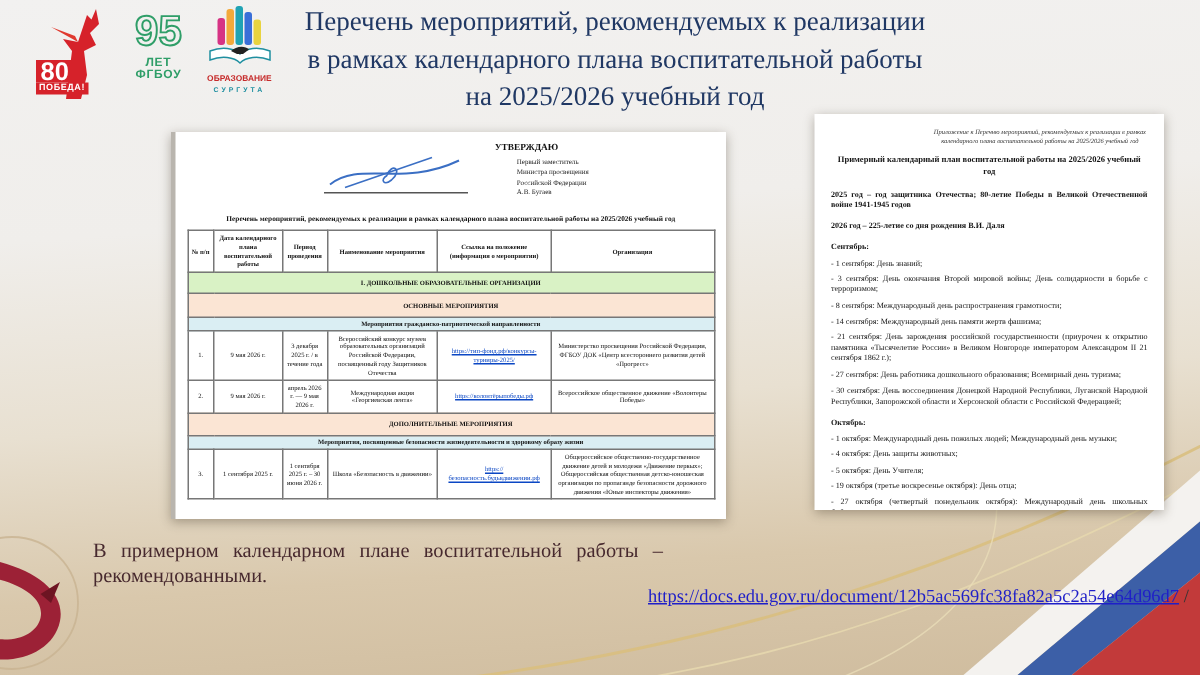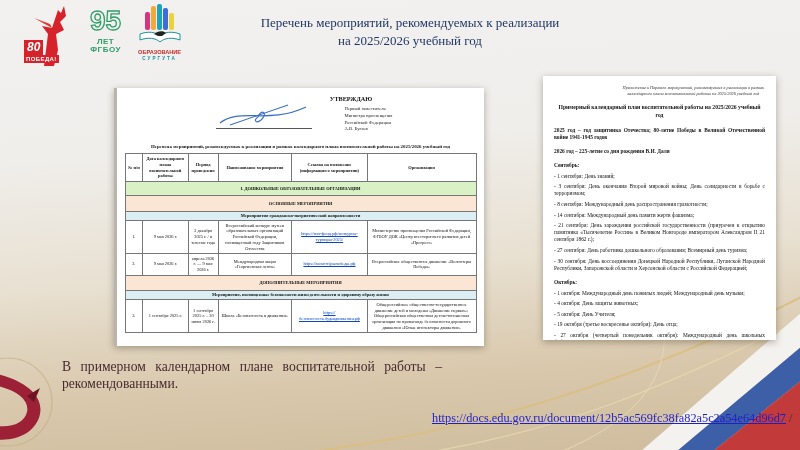--- a/index.html
+++ b/index.html
@@ -6,35 +6,35 @@
   .slide{position:relative;width:800px;height:450px;overflow:hidden;
     font-family:"Liberation Serif",serif;
     background:linear-gradient(176deg,#f2f1f0 0%,#f0eeeb 32%,#e8e0d1 58%,#d9c8ac 80%,#cfbc9e 100%);}
   
   .deco{position:absolute;left:0;top:0;width:800px;height:450px;z-index:1;pointer-events:none;}
   
   .logos{position:absolute;left:24px;top:4px;width:160px;height:66px;display:flex;gap:8px;z-index:3;}
   .logo{position:relative;}
   .logo-victory{width:52px;height:64px;}
   .v-num{position:absolute;left:0;top:36px;background:#d6222a;color:#fff;font-weight:bold;
-    font-family:"Liberation Sans",sans-serif;font-size:12px;padding:0 3px;line-height:15px;font-style:italic;}
+    font-family:"Liberation Sans",sans-serif;font-size:17px;padding:0 3px;line-height:15px;}
   .v-lbl{position:absolute;left:0;top:51px;background:#d6222a;color:#fff;font-weight:bold;
     font-family:"Liberation Sans",sans-serif;font-size:6px;padding:1px 2px;letter-spacing:.4px;}
   .logo-ugra{width:46px;height:64px;text-align:center;color:#2f9e68;}
   .u-num{font-family:"Liberation Sans",sans-serif;font-size:28px;line-height:34px;font-weight:bold;
     color:transparent;-webkit-text-stroke:1.3px #2f9e68;}
   .u-txt{font-family:Liberation Sans, sans-serif;font-size:8px;font-weight:bold;line-height:8px;letter-spacing:.5px;}
   .logo-surgut{width:52px;height:64px;text-align:center;}
   .books{display:flex;align-items:flex-end;justify-content:center;gap:1px;height:26px;}
   .books span{width:5px;border-radius:2px;display:block;}
   .s-title{font-family:"Liberation Sans",sans-serif;font-size:5.6px;font-weight:bold;color:#c62b2b;line-height:7px;margin-top:1px;}
   .s-sub{font-family:"Liberation Sans",sans-serif;font-size:4.6px;font-weight:bold;color:#1f8fa0;letter-spacing:2px;line-height:6px;}
   
-  .title{position:absolute;left:185px;top:14px;width:450px;z-index:3;text-align:center;
-    color:#203864;font-size:13px;line-height:1.38;}
+  .title{position:absolute;left:185px;top:2px;width:450px;z-index:3;text-align:center;
+    color:#203864;font-size:18px;line-height:1.38;}
   
   .page{position:absolute;background:#fff;z-index:2;box-shadow:0 2px 7px rgba(60,50,35,.38);}
   .page-left{left:114px;top:88px;width:367px;height:258px;border-left:3px solid #b9b5ae;}
   .page-right{left:543px;top:76px;width:233px;height:264px;padding:9px 11px;box-sizing:border-box;overflow:hidden;}
   
   .approve{position:relative;height:54px;}
   .ap-head{position:absolute;left:58%;top:7px;font-weight:bold;font-size:6.2px;color:#111;}
   .sig{position:absolute;left:27%;top:13px;}
   .sig-line{position:absolute;left:27%;top:40px;width:96px;border-top:1px solid #555;}
   .ap-lines{position:absolute;left:62%;top:18px;font-size:4.7px;line-height:1.45;color:#222;}
@@ -51,21 +51,21 @@
   .page-right{font-size:5.4px;line-height:1.32;color:#151515;}
   .annex{width:68%;margin-left:auto;text-align:center;font-style:italic;font-size:4.3px;line-height:1.35;color:#333;}
   .rtitle{text-align:center;font-weight:bold;font-size:5.7px;margin-top:7px;line-height:1.4;}
   .ypar{font-weight:bold;text-align:justify;margin-top:7px;}
   .month-name{font-weight:bold;margin-top:7px;}
   .mi{margin:3.5px 0 0 0;text-align:justify;}
   
   .footer-text{position:absolute;left:62px;top:345px;width:380px;z-index:3;
     color:#47292e;font-size:13.6px;line-height:1.28;text-align:justify;}
   .footer-text .p2{margin-top:13px;}
-  .doc-link{position:absolute;left:432px;top:411px;z-index:3;font-size:12.3px;white-space:nowrap;}
+  .doc-link{position:absolute;left:432px;top:390px;z-index:3;font-size:12.3px;white-space:nowrap;}
   .doc-link a{color:#1f1fc8;text-decoration:underline;}
   .doc-link .sfx{color:#333;}
 </style>
 </head>
 <body>
 
 <div class="slide">
 
   <svg class="deco" viewBox="0 0 800 450">
 
@@ -113,20 +113,21 @@
         <path d="M2,4 C10,1 18,2 22,6 C26,2 34,1 42,4 L42,10 C34,7 26,8 22,12 C18,8 10,7 2,10 Z" fill="#ffffff" stroke="#1f8fa0" stroke-width="1"></path>
         <path d="M16,4 C19,1 25,0 28,3 L24,6 L20,6 Z" fill="#222222"></path>
       </svg>
       <div class="s-title">ОБРАЗОВАНИЕ</div>
       <div class="s-sub">СУРГУТА</div>
     </div>
   </div>
 
   <div class="title">
     <div>Перечень мероприятий, рекомендуемых к реализации</div>
+    <div>в рамках календарного плана воспитательной работы</div>
     <div>на 2025/2026 учебный год</div>
   </div>
 
   <div class="page page-left">
     <div class="approve">
       <div class="ap-head">УТВЕРЖДАЮ</div>
       <svg class="sig" width="96" height="28" viewBox="0 0 96 28">
         <path d="M4,22 C24,6 52,24 90,6" fill="none" stroke="#3b6fc4" stroke-width="1.3"></path>
         <path d="M14,24 L72,4" fill="none" stroke="#3b6fc4" stroke-width="1.1"></path>
         <path d="M42,16 c3,-9 11,-4 3,3 c-5,4 -8,0 -3,-3" fill="none" stroke="#3b6fc4" stroke-width="1.1"></path>

